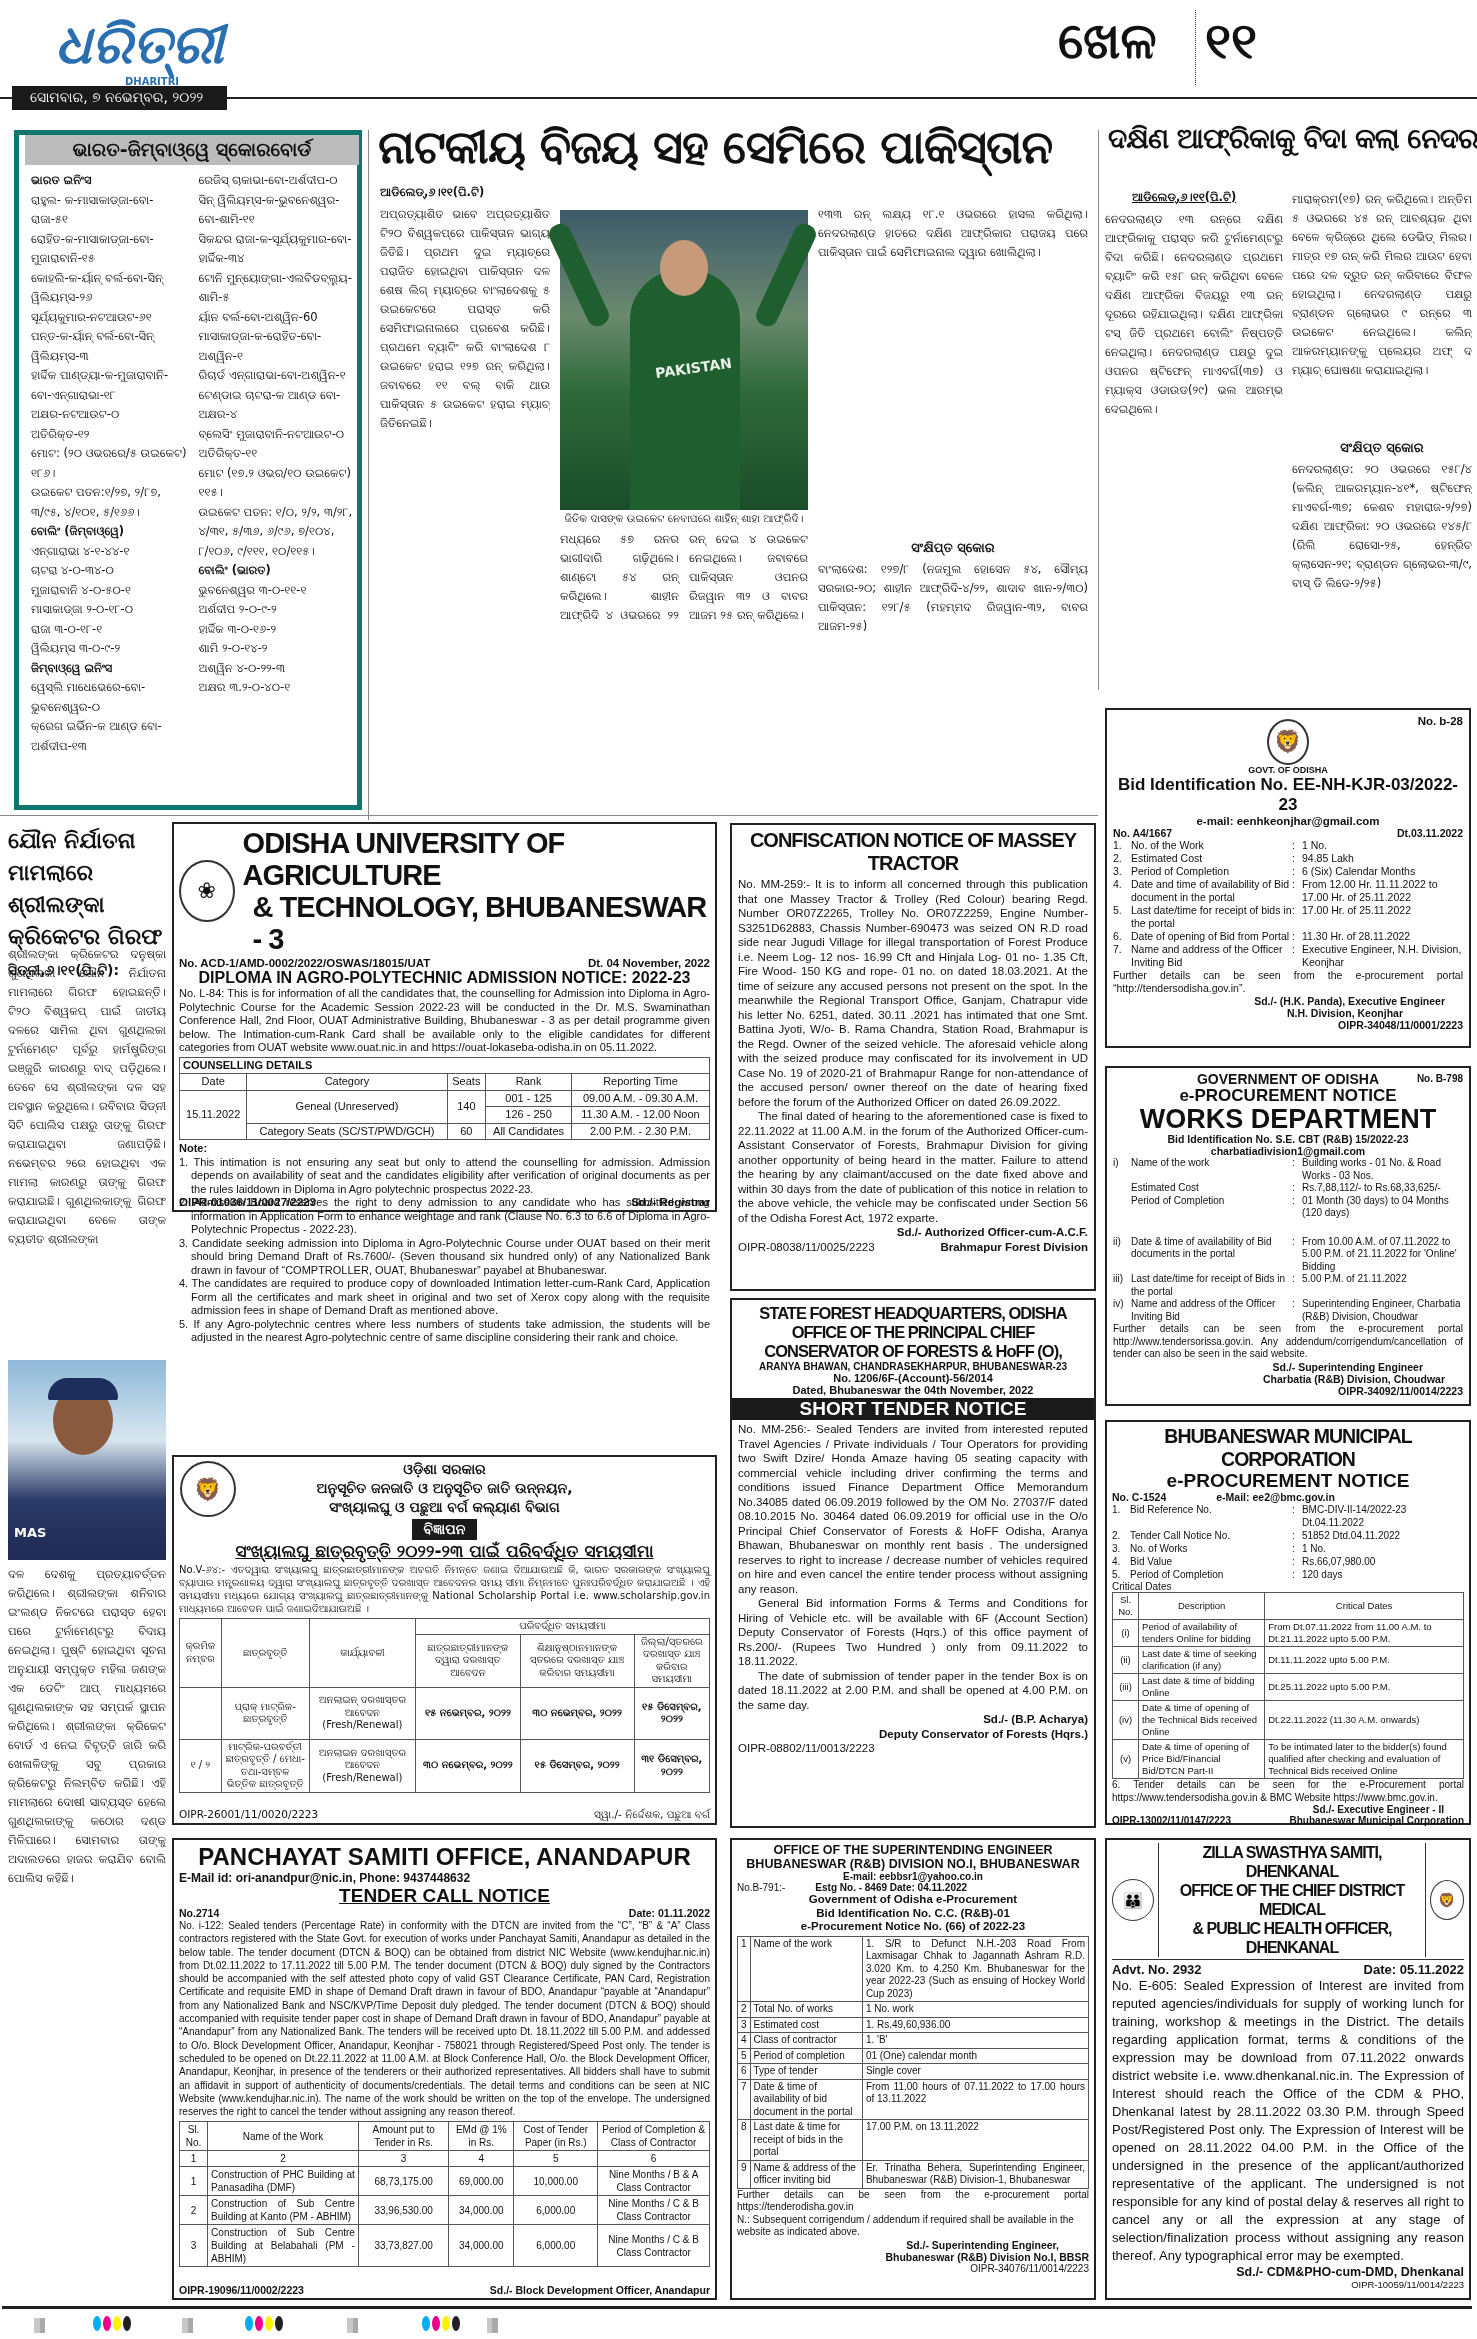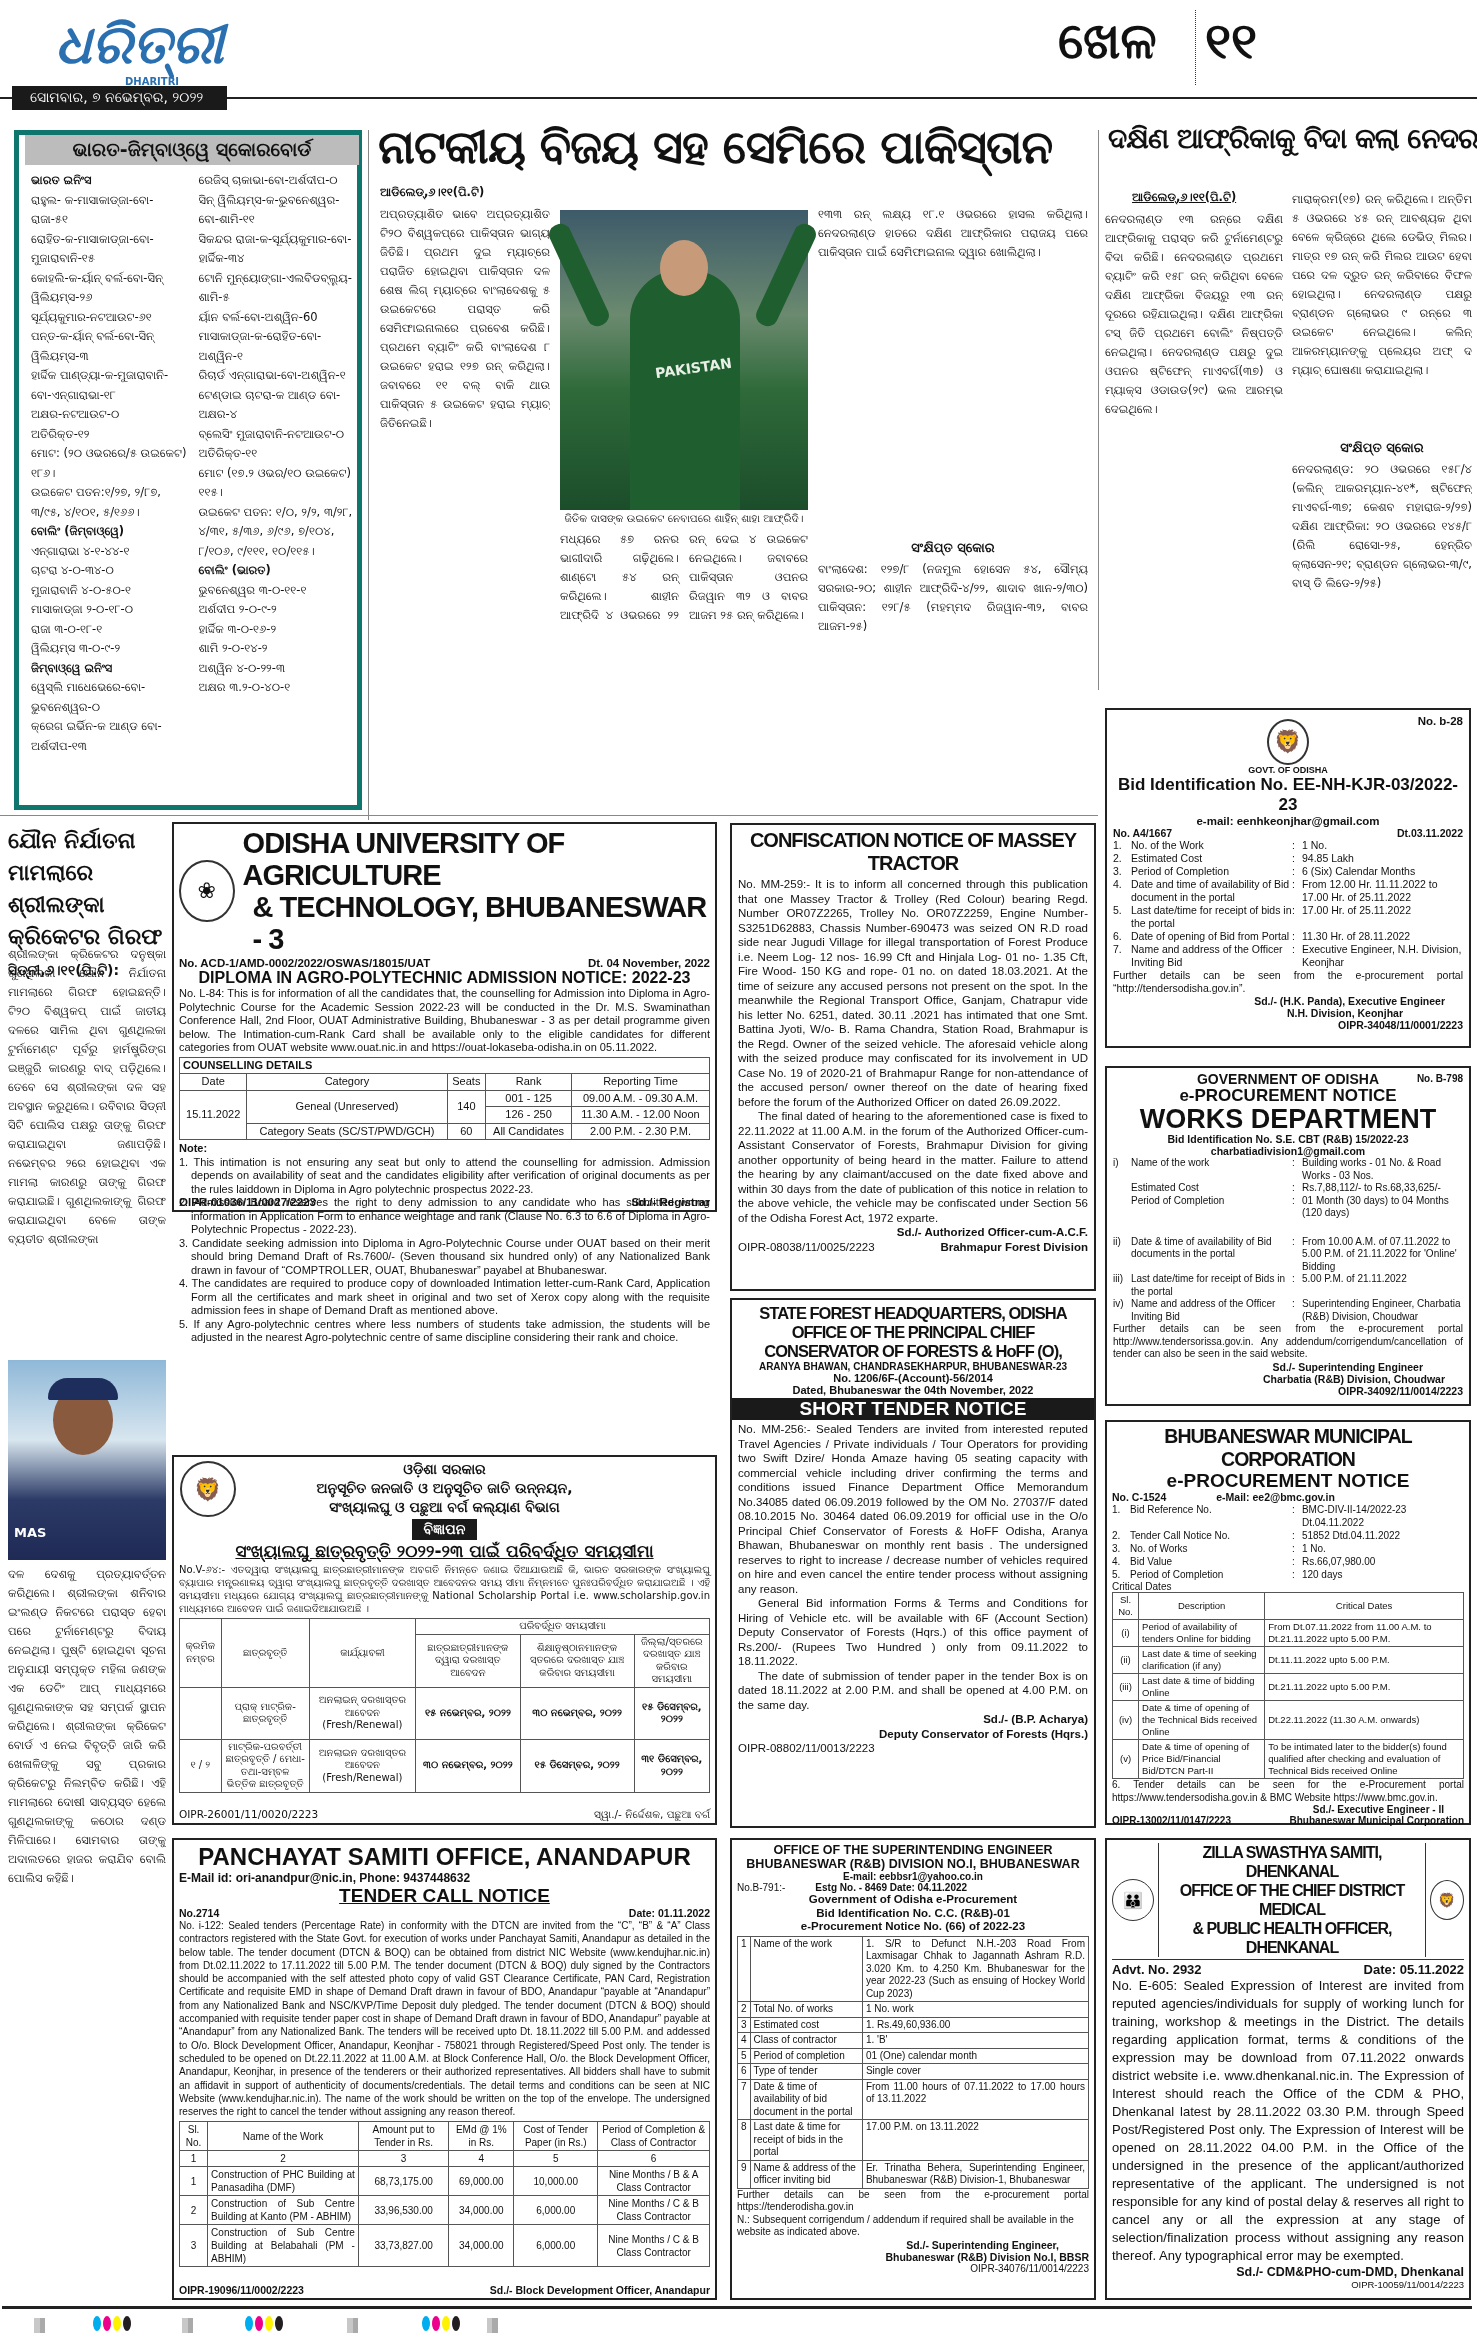--- a/index.html
+++ b/index.html
@@ -574,21 +574,21 @@
           <td>From Dt.07.11.2022 from 11.00 A.M. to Dt.21.11.2022 upto 5.00 P.M.</td>
         </tr>
         <tr>
           <td style="text-align: center;">(ii)</td>
           <td>Last date &amp; time of seeking clarification (if any)</td>
           <td>Dt.11.11.2022 upto 5.00 P.M.</td>
         </tr>
         <tr>
           <td style="text-align: center;">(iii)</td>
           <td>Last date &amp; time of bidding Online</td>
-          <td>Dt.21.11.2022 upto 5.00 P.M.</td>
+          <td>Dt.25.11.2022 upto 5.00 P.M.</td>
         </tr>
         <tr>
           <td style="text-align: center;">(iv)</td>
           <td>Date &amp; time of opening of the Technical Bids received Online</td>
           <td>Dt.22.11.2022 (11.30 A.M. onwards)</td>
         </tr>
         <tr>
           <td style="text-align: center;">(v)</td>
           <td>Date &amp; time of opening of Price Bid/Financial Bid/DTCN Part-II</td>
           <td>To be intimated later to the bidder(s) found qualified after checking and evaluation of Technical Bids received Online</td>

